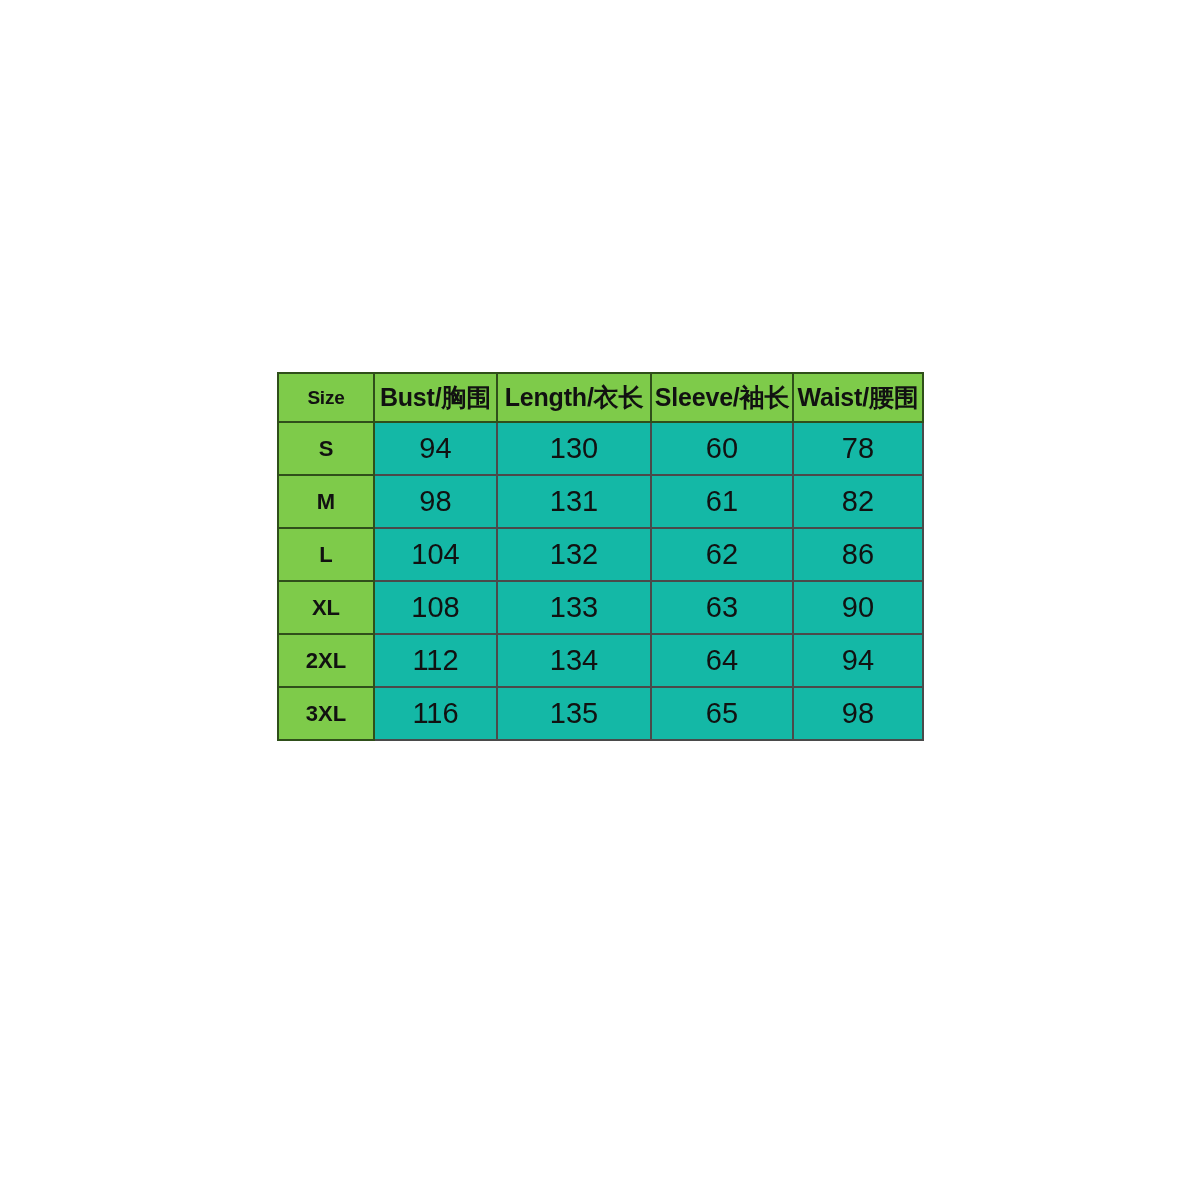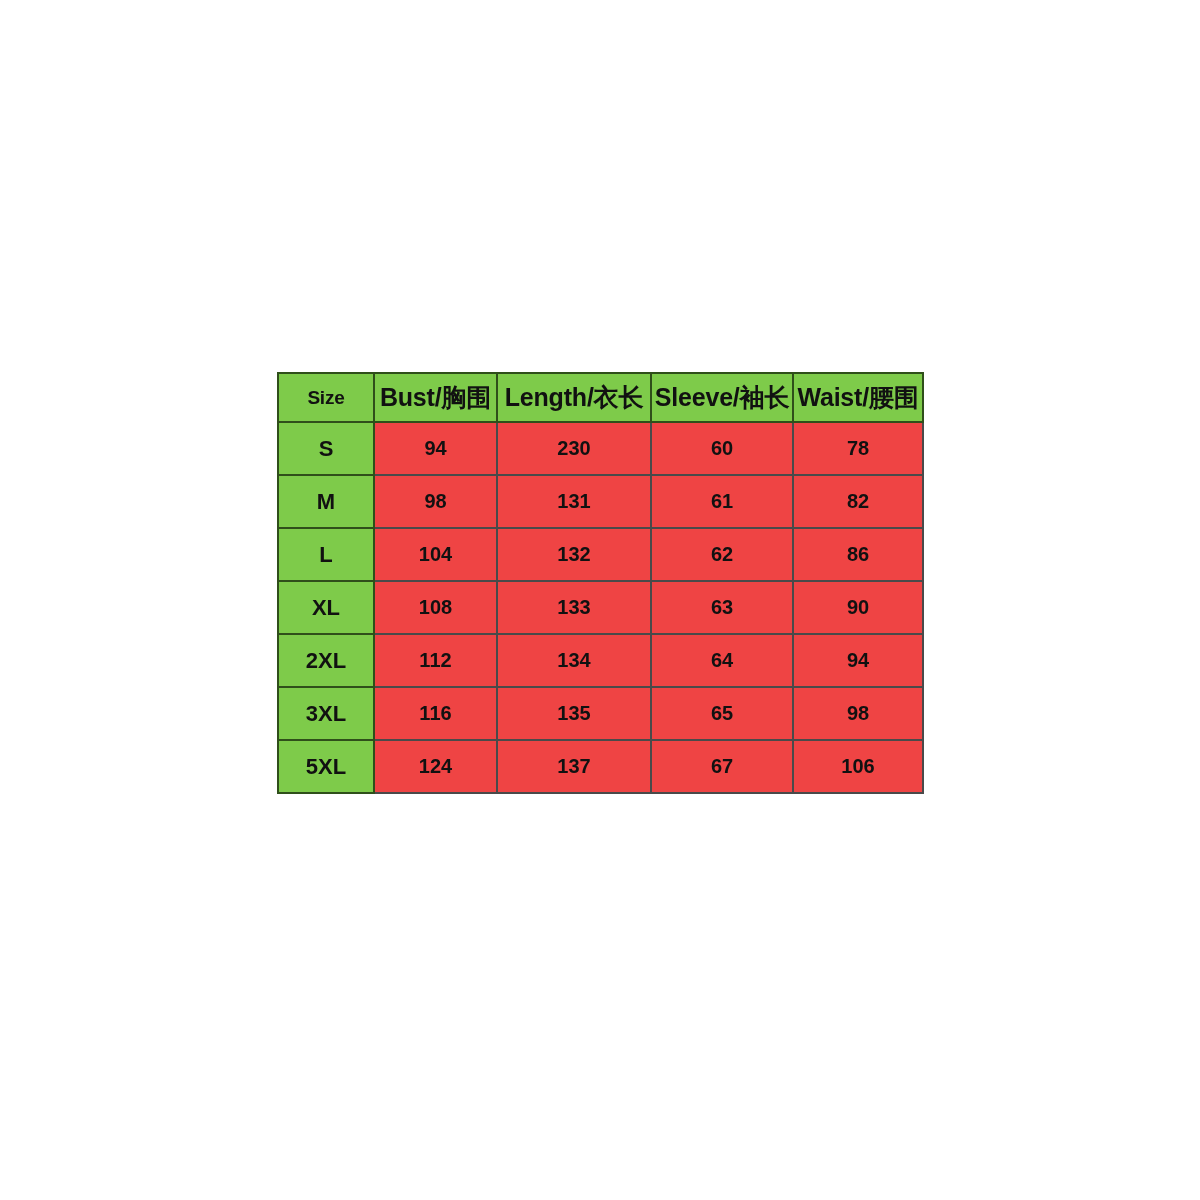--- a/index.html
+++ b/index.html
@@ -62,23 +62,23 @@
     border-color: #2f4f1a;
     border-width: 2px;
   }
 
   tr.header-row th.h-size {
     font-size: 19px;
   }
 
   tr.data-row td {
     height: 51px;
-    font-size: 20px;
-    font-weight: 700;
-    background: #ef4444;
+    font-size: 29px;
+    font-weight: 400;
+    background: #14b8a6;
   }
 
   tr.data-row td.size-cell {
     background: #7ECB4A;
     font-size: 22px;
     font-weight: bold;
     border-color: #2f4f1a;
   }
 
   
@@ -106,21 +106,21 @@
           <th class="h-bust">Bust/胸围</th>
           <th class="h-length">Length/衣长</th>
           <th class="h-sleeve">Sleeve/袖长</th>
           <th class="h-waist">Waist/腰围</th>
         </tr>
       </thead>
       <tbody>
         <tr class="data-row">
           <td class="size-cell">S</td>
           <td>94</td>
-          <td>230</td>
+          <td>130</td>
           <td>60</td>
           <td>78</td>
         </tr>
         <tr class="data-row">
           <td class="size-cell">M</td>
           <td>98</td>
           <td>131</td>
           <td>61</td>
           <td>82</td>
         </tr>
@@ -145,24 +145,17 @@
           <td>64</td>
           <td>94</td>
         </tr>
         <tr class="data-row">
           <td class="size-cell">3XL</td>
           <td>116</td>
           <td>135</td>
           <td>65</td>
           <td>98</td>
         </tr>
-        <tr class="data-row">
-          <td class="size-cell">5XL</td>
-          <td>124</td>
-          <td>137</td>
-          <td>67</td>
-          <td>106</td>
-        </tr>
       </tbody>
     </table>
   </div>
 
 </div>
 
 </body></html>

